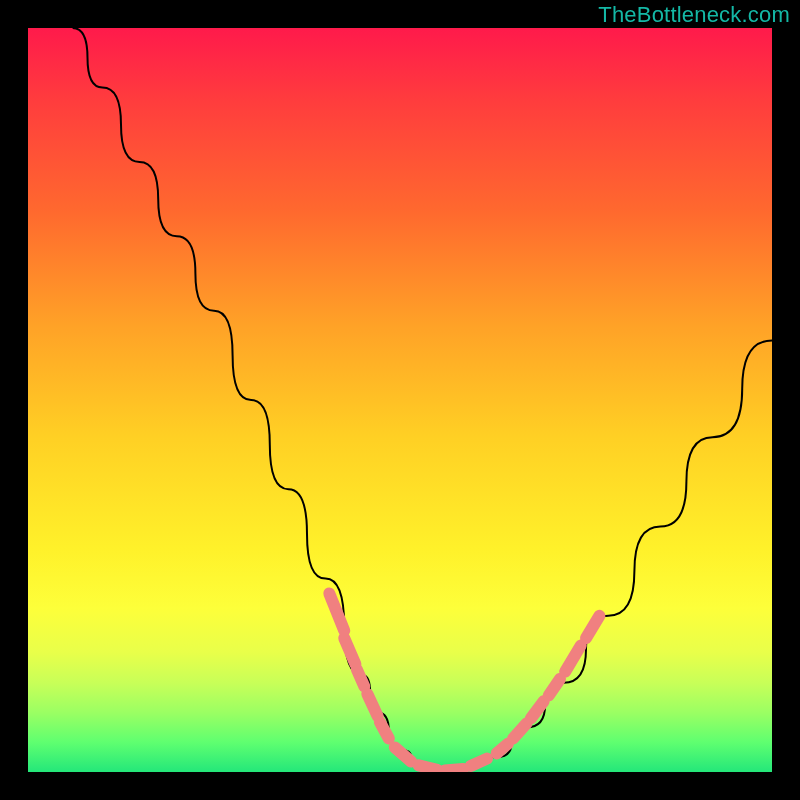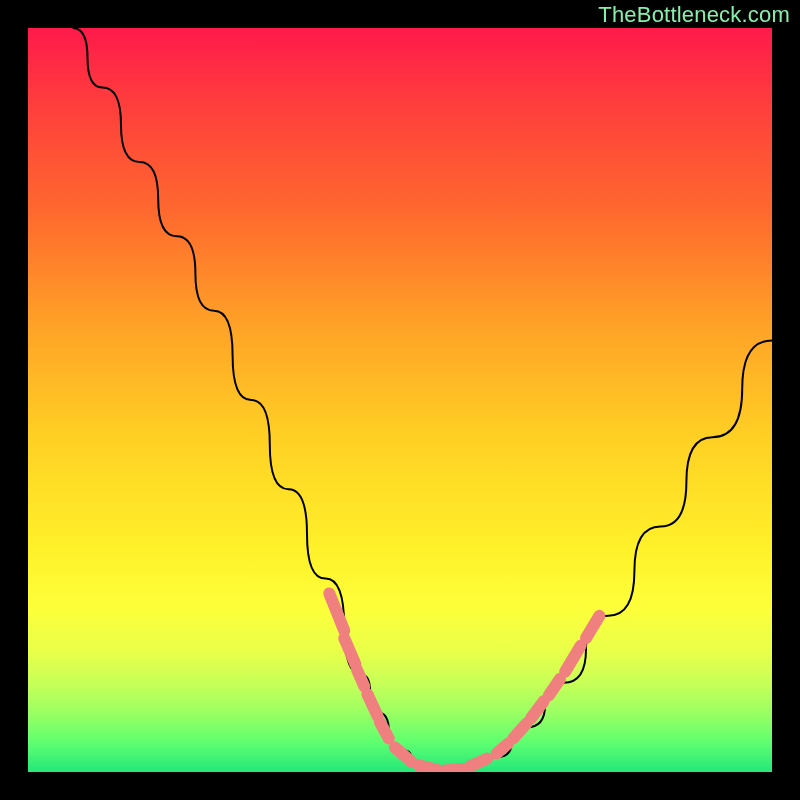--- a/index.html
+++ b/index.html
@@ -46,21 +46,21 @@
     width: 744px;
     height: 744px;
     display: block;
   }
   .watermark {
     position: absolute;
     top: 2px;
     right: 10px;
     font-family: Arial, Helvetica, sans-serif;
     font-size: 22px;
-    color: #86efac;
+    color: #14b8a6;
     user-select: none;
     letter-spacing: 0.2px;
   }
   
   .seg {
     stroke: #f08080;
     stroke-width: 12;
     stroke-linecap: round;
     fill: none;
   }

